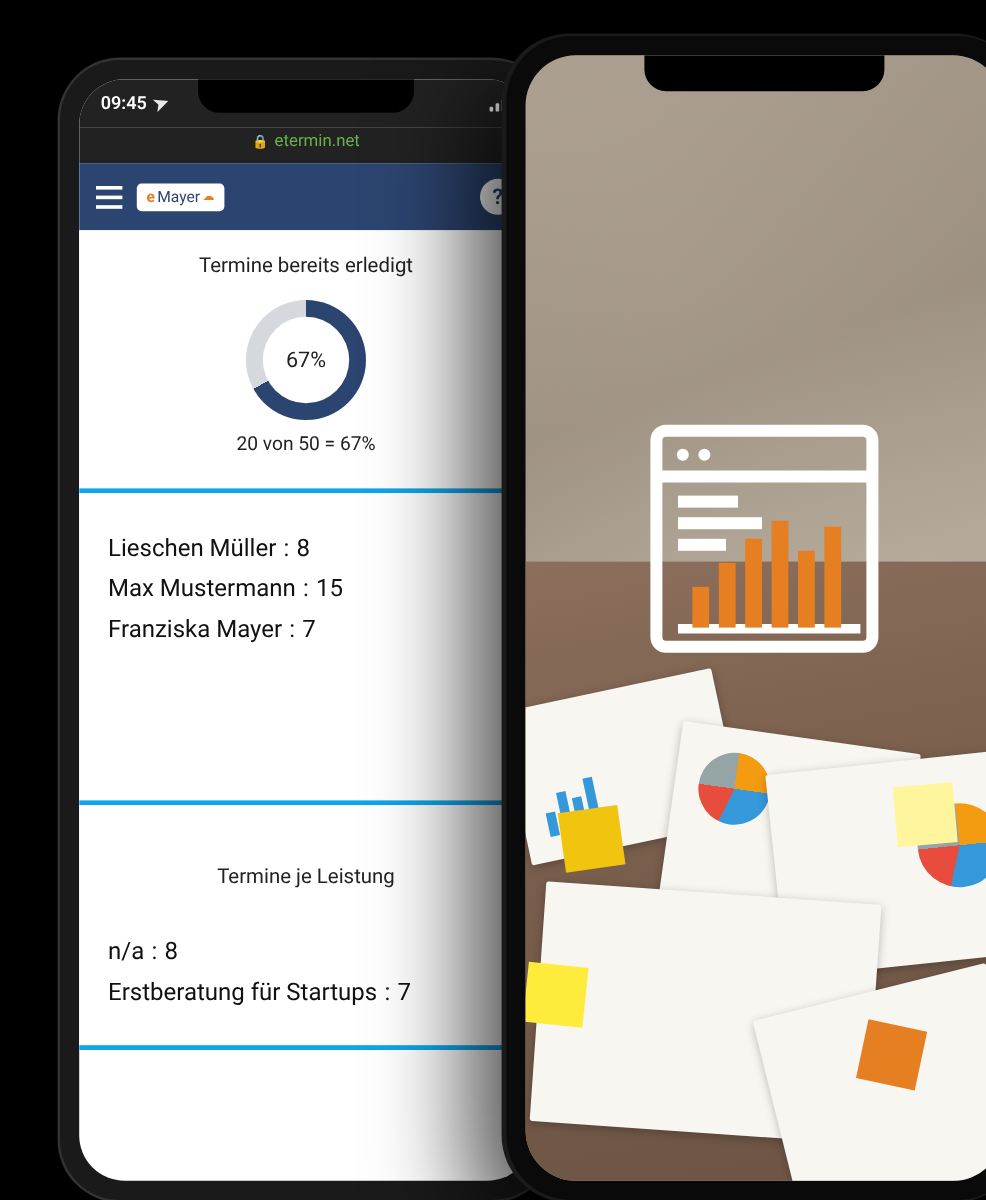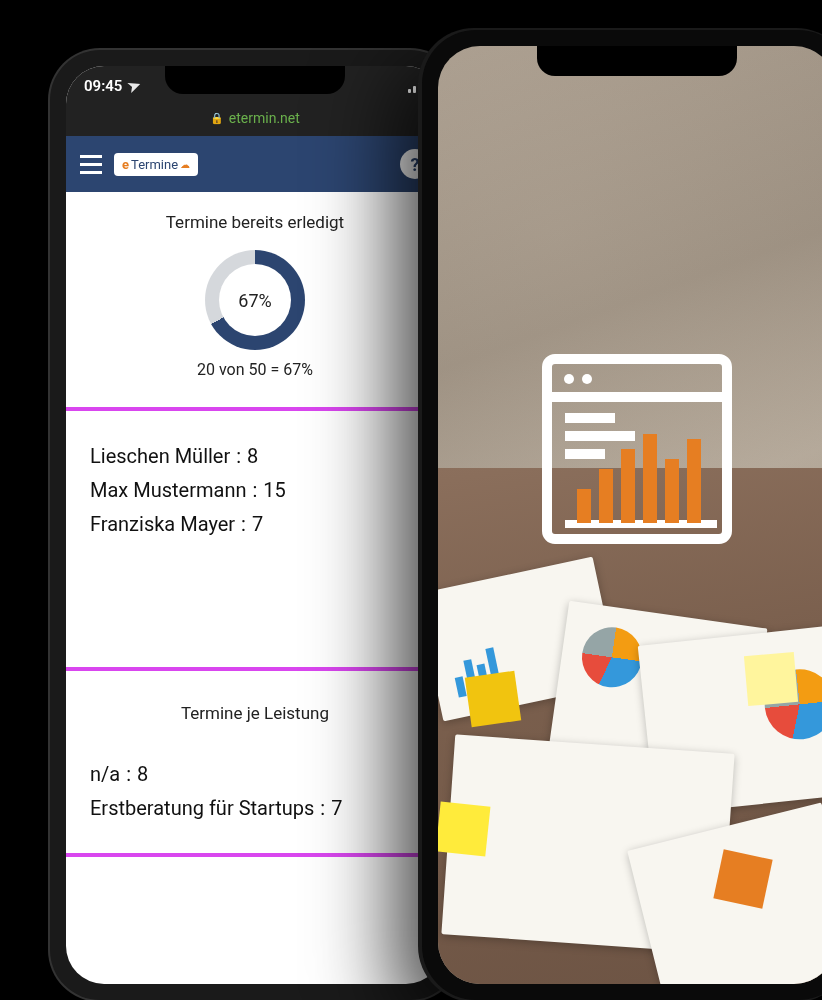--- a/index.html
+++ b/index.html
@@ -93,21 +93,21 @@
     background:#fff;color:#2c4570;
     display:flex;align-items:center;justify-content:center;
     font-weight:700;font-size:18px;
   }
   .content {
     background:#f5f5f5;
   }
   .panel {
     background:#fff;
     padding: 20px 24px 28px;
-    border-bottom: 4px solid #d946ef;
+    border-bottom: 4px solid #0ea5e9;
   }
   .panel-title {
     text-align:center;
     font-size:17px;
     color:#222;
     margin-bottom: 18px;
   }
   .donut-wrap { display:flex; justify-content:center; margin-bottom:10px;align-items:center; }
   .donut {
     width:100px;height:100px;border-radius:50%;
@@ -213,21 +213,21 @@
     </div>
 
     <div class="header">
       <div class="hamburger">
           <span></span>
           <span></span>
           <span></span>
         </div>
       <div class="logo-box">
         <span class="logo-e">e</span>
-        <span class="logo-t">Termine</span>
+        <span class="logo-t">Mayer</span>
         <span class="logo-cloud">☁</span>
       </div>
       <div class="help-btn">
         <span>?</span>
       </div>
     </div>
 
     <div class="content">
 
       <div class="panel">
@@ -253,21 +253,21 @@
             <span>15</span>
           </div>
           <div class="row">
             <span>Franziska Mayer</span>
               <span>:</span>
             <span>7</span>
           </div>
         </div>
       </div>
 
-      <div class="panel" style="padding-top:32px">
+      <div class="panel" style="padding-top:50px">
         <div class="panel-title" style="margin-bottom:26px">Termine je Leistung</div>
         <div class="list-body">
           <div class="row">
             <span>n/a</span>
               <span>:</span>
             <span>8</span>
           </div>
           <div class="row">
             <span>Erstberatung für Startups</span>
               <span>:</span>

